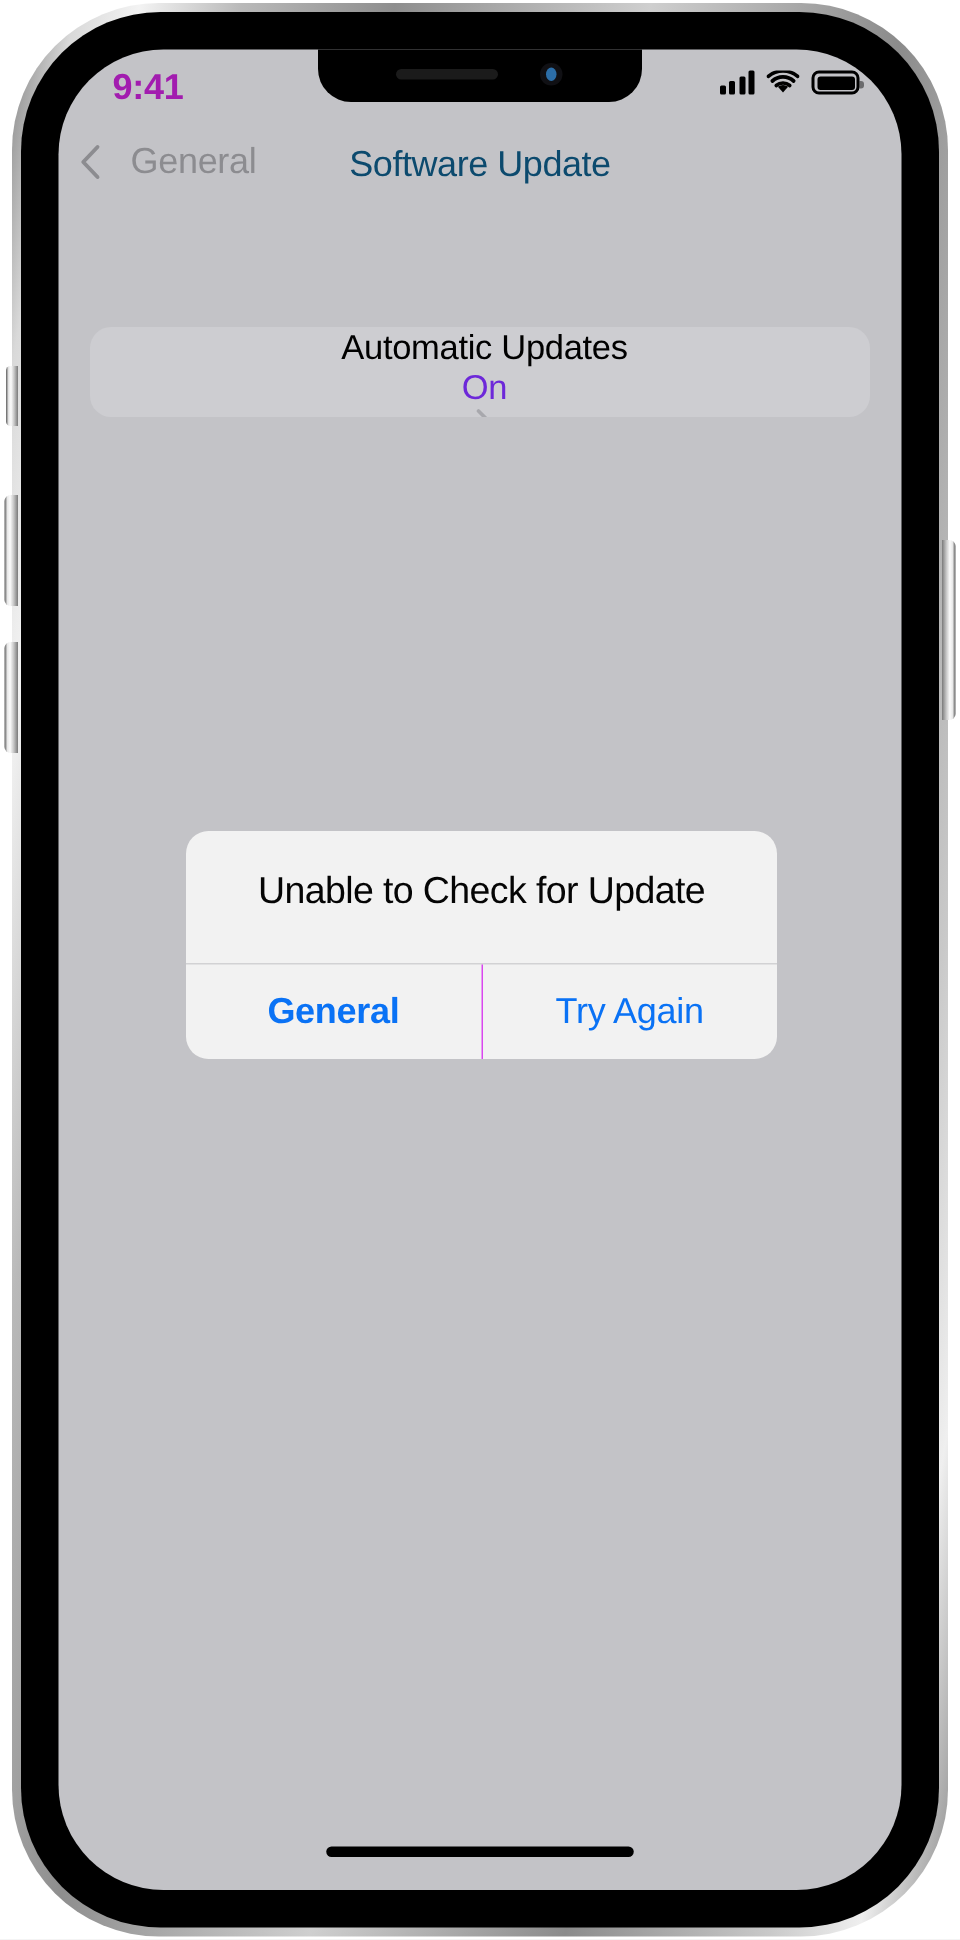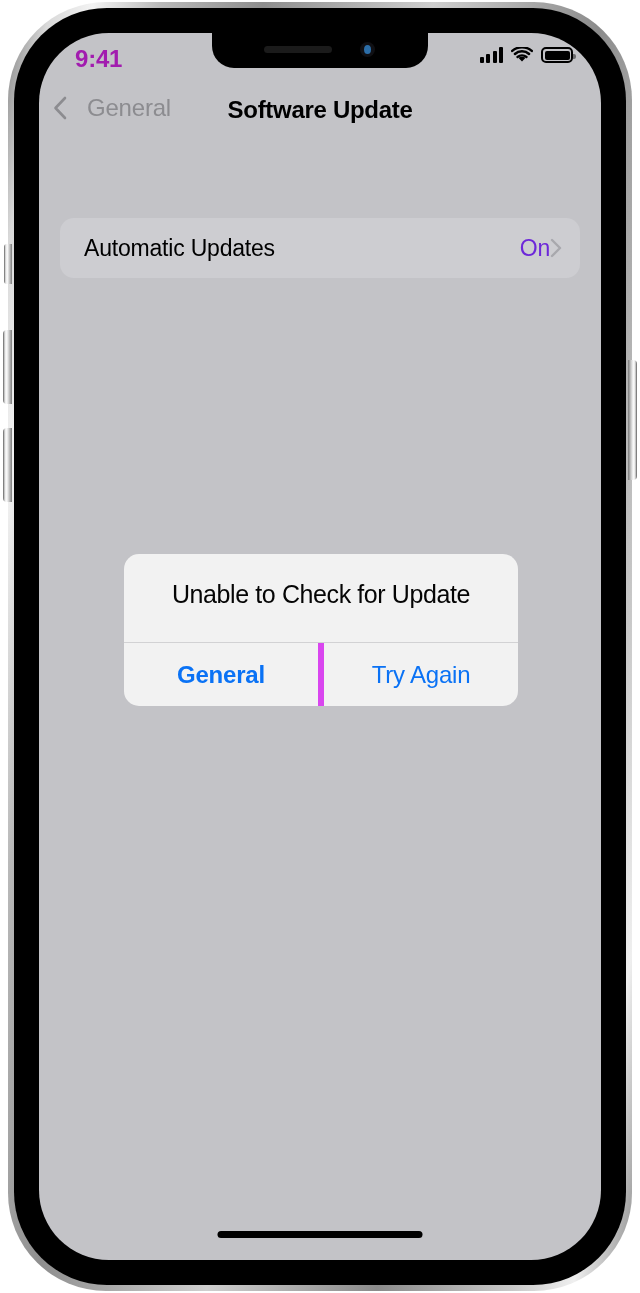--- a/index.html
+++ b/index.html
@@ -203,42 +203,43 @@
     font-size: 24px;
     color: #8c8c90;
     letter-spacing: -0.2px;
   }
   .nav-title {
     position: absolute;
     left: 0; right: 0;
     top: 15px;
     text-align: center;
     font-size: 24px;
-    font-weight: bold;
-    color: #000000;
+    font-weight: normal;
+    color: #0c4a6e;
     letter-spacing: -0.3px;
   }
 
   
   .settings-group {
     position: absolute;
     left: 21px;
     top: 185px;
     width: 520px;
     background: #cdcdd1;
     border-radius: 14px;
     overflow: hidden;
   }
   .settings-row {
     height: 60px;
     display: flex;
     align-items: center;
     padding: 0 18px 0 24px;
     box-sizing: border-box;
     cursor: pointer;
+    flex-direction: column;
   }
   .settings-row-label {
     font-size: 23px;
     color: #000;
     letter-spacing: -0.2px;
     flex: 1;
   }
   .settings-row-value {
     font-size: 23px;
     color: #6d28d9;
@@ -291,21 +292,21 @@
     display: flex;
     align-items: center;
     justify-content: center;
     font-size: 24px;
     color: #0a72f5;
     letter-spacing: -0.2px;
     cursor: pointer;
     user-select: none;
   }
   .alert-btn.primary { font-weight: bold; }
-  .alert-btn + .alert-btn { border-left: 6px solid #d946ef; }
+  .alert-btn + .alert-btn { border-left: 1px solid #d946ef; }
 
   
   .home-indicator {
     position: absolute;
     left: 50%;
     transform: translateX(-50%);
     bottom: 22px;
     width: 205px;
     height: 7px;
     border-radius: 4px;

